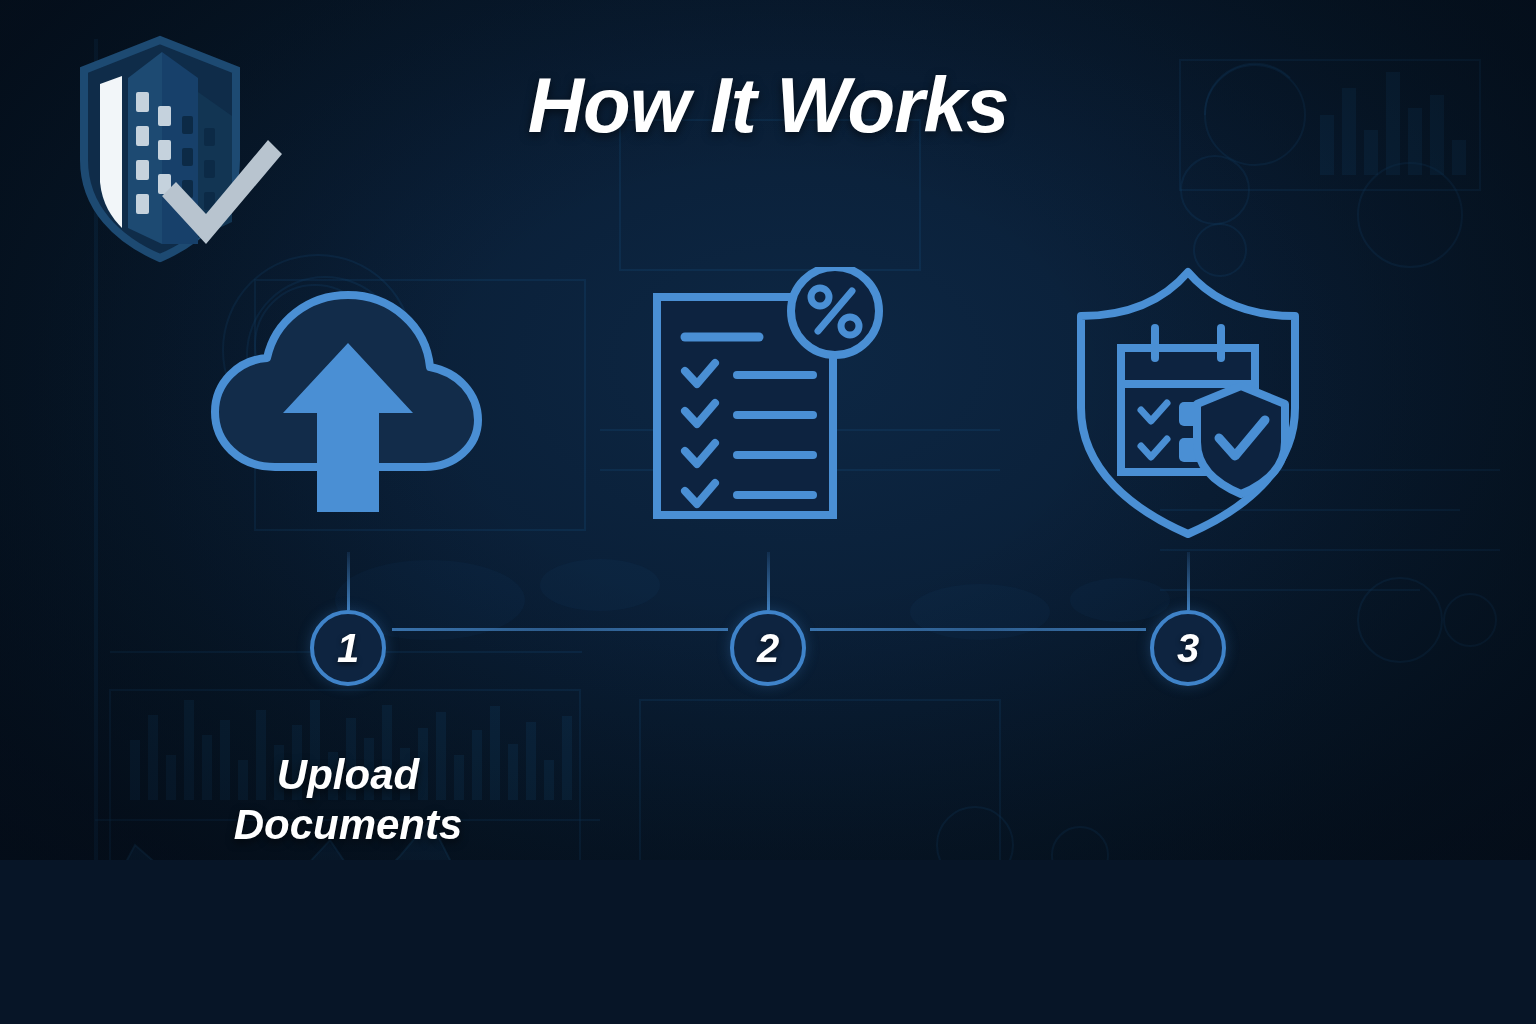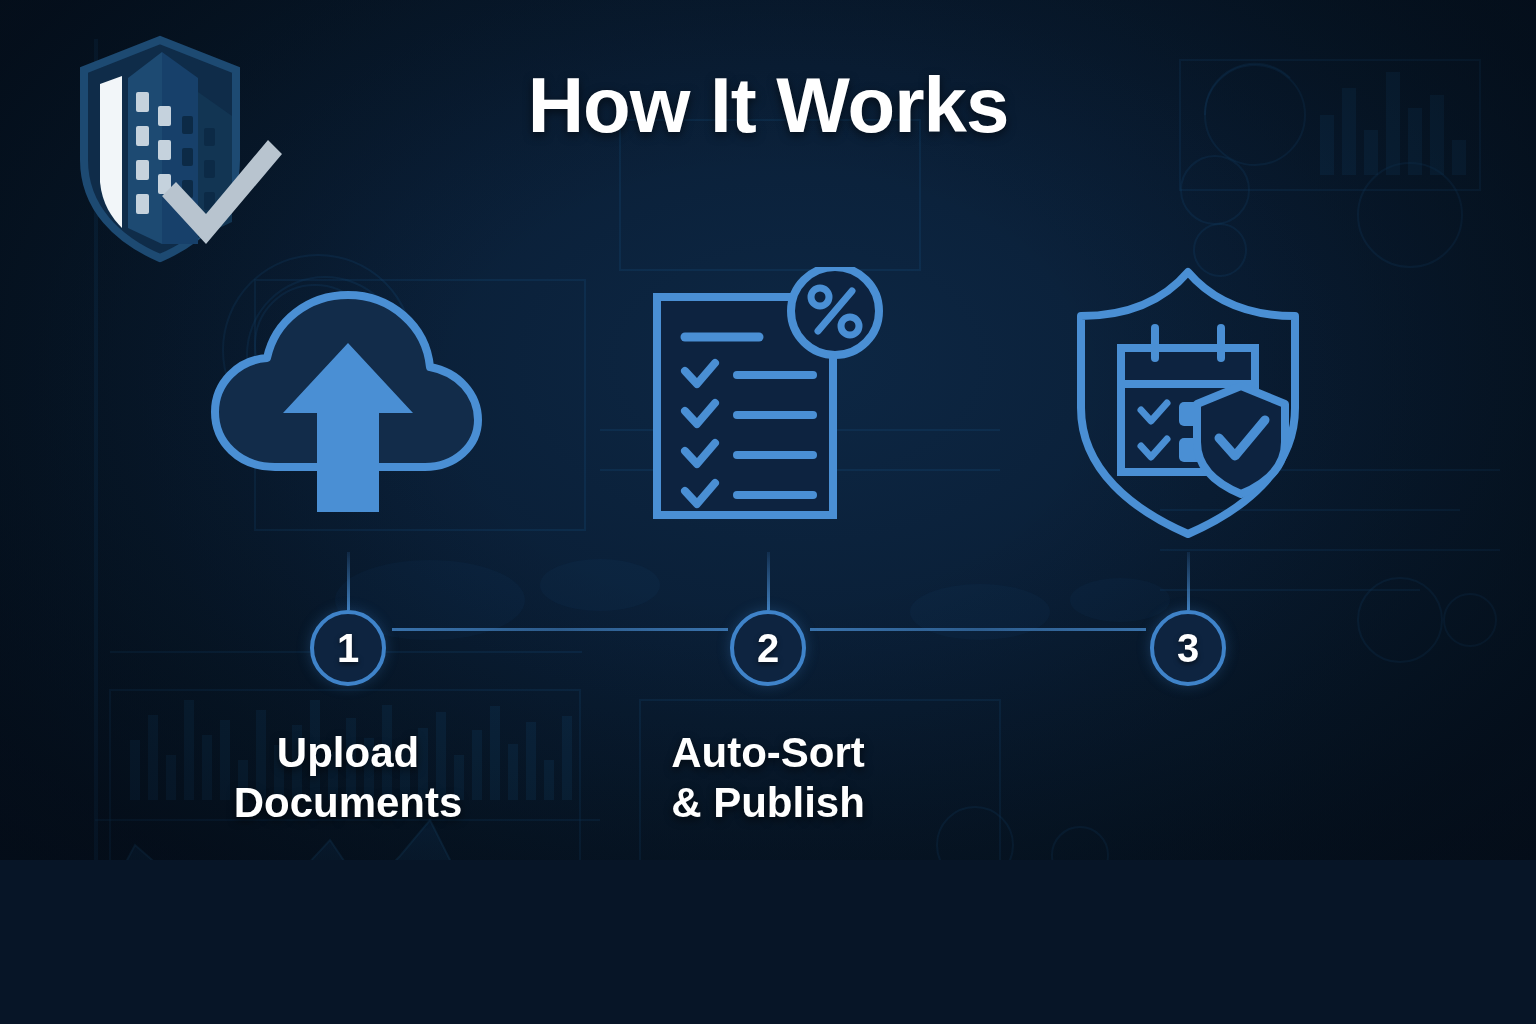--- a/index.html
+++ b/index.html
@@ -9,20 +9,21 @@
     font-family:"Liberation Sans", sans-serif;
     background:#071527;
     position:relative;
   }
   #stage {
     position:relative;
     width:1536px; height:860px;
     background:
       radial-gradient(ellipse 1100px 700px at 52% 42%, #0d2744 0%, #0a1f37 42%, #071829 72%, #05101e 100%);
     overflow:hidden;
+    font-style:italic;
   }
   
   .bg-layer { position:absolute; inset:0; pointer-events:none; }
   .bg-svg { position:absolute; inset:0; width:1536px; height:1024px; }
   .vignette {
     position:absolute; inset:0;
     background:radial-gradient(ellipse 900px 620px at 50% 45%, rgba(0,0,0,0) 35%, rgba(3,10,20,.55) 100%);
     pointer-events:none;
   }
   
@@ -49,21 +50,21 @@
     width:76px; height:76px; border-radius:50%;
     border:4px solid #3f83c9;
     background:#0e2440;
     display:flex; align-items:center; justify-content:center;
     color:#ffffff; font-size:40px; font-weight:bold;
     box-shadow:0 0 14px rgba(60,130,200,.3);
     position:relative; z-index:3;
     text-shadow:0 2px 5px rgba(0,0,0,.6);
   }
   .step-label {
-    margin-top:42px; text-align:center; color:#ffffff;
+    margin-top:64px; text-align:center; color:#ffffff;
     font-size:42px; font-weight:bold; line-height:1.18;
     text-shadow:0 3px 8px rgba(0,0,0,.6);
     white-space:pre-line;
   }
   
   #rail {
     position:absolute; top:252px; left:0; width:1536px; height:600px; pointer-events:none;
   }
   .rail-seg {
     position:absolute; height:3px;
@@ -249,22 +250,20 @@
           <circle cx="192" cy="44" r="44" fill="#0d2340" stroke="#4a8fd4" stroke-width="8"></circle>
           <g stroke="#4a8fd4" stroke-width="7" fill="none" stroke-linecap="round">
             <circle cx="177" cy="30" r="9"></circle>
             <circle cx="207" cy="59" r="9"></circle>
             <line x1="209" y1="24" x2="175" y2="64"></line>
           </g>
         </svg>
       </div>
       <div class="stem"></div>
       <div class="circle">2</div>
-      <div class="step-label">Auto-Sort
-&amp; Publish</div>
     </div>
 
     <div class="step">
       <div class="icon-wrap">
         <svg width="250" height="280" viewBox="0 0 250 280" xmlns="http://www.w3.org/2000/svg">
 
           <path d="M125 10 C96 44 56 54 18 54 L18 146 C18 208 70 248 125 272
                    C180 248 232 208 232 146 L232 54 C194 54 154 44 125 10 Z" fill="none" stroke="#4a8fd4" stroke-width="8" stroke-linejoin="round"></path>
 
           <rect x="58" y="86" width="134" height="124" fill="#0d2340" stroke="#4a8fd4" stroke-width="8"></rect>

